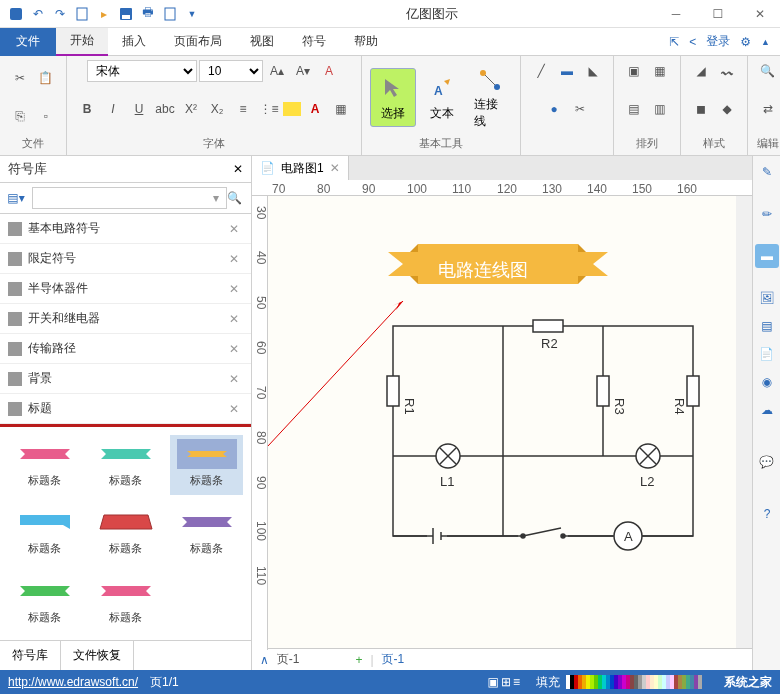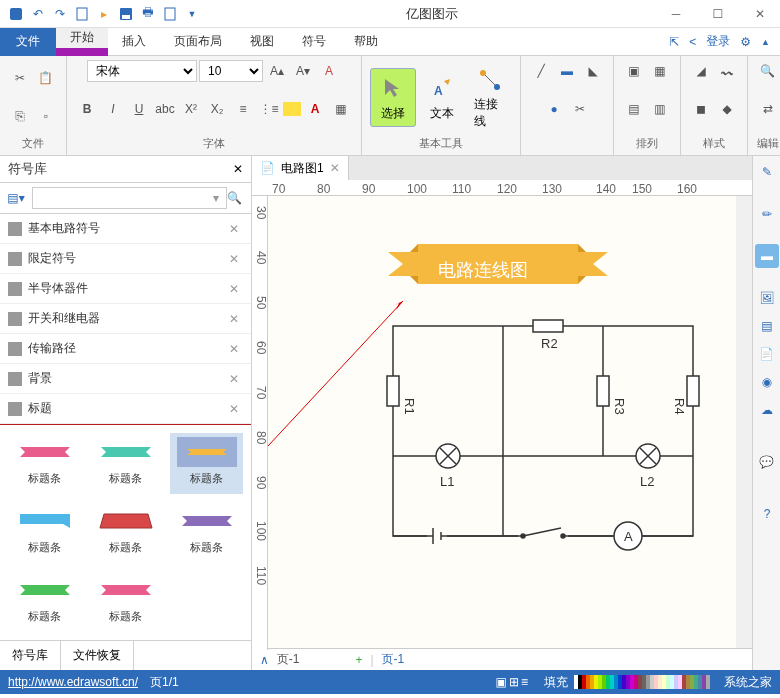--- a/index.html
+++ b/index.html
@@ -6,21 +6,21 @@
 body{width:780px;height:698px;background:#fff;overflow:hidden;position:relative}
 .titlebar{height:28px;background:#fff;display:flex;align-items:center;border-bottom:1px solid #e0e0e0}
 .qat{display:flex;align-items:center;gap:6px;padding:0 8px}
 .qat-icon{width:16px;height:16px;display:flex;align-items:center;justify-content:center;color:#2e6bb8;cursor:pointer}
 .app-title{flex:1;text-align:center;color:#333;font-size:13px}
 .win-controls{display:flex;gap:2px}
 .win-btn{width:40px;height:28px;display:flex;align-items:center;justify-content:center;cursor:pointer;color:#666}
 .menubar{height:28px;background:#fff;display:flex;align-items:center;border-bottom:1px solid #d0d0d0}
 .menu-file{background:#2e6bb8;color:#fff;padding:0 16px;height:28px;display:flex;align-items:center;cursor:pointer}
 .menu-item{padding:0 14px;height:28px;display:flex;align-items:center;cursor:pointer;color:#333}
-.menu-item.active{background:#f0f0f0;border-bottom:8px solid #a21caf}
+.menu-item.active{background:#f0f0f0;border-bottom:2px solid #a21caf}
 .menu-right{margin-left:auto;display:flex;gap:10px;padding-right:10px;align-items:center}
 .menu-right-icon{color:#2e6bb8;cursor:pointer}
 .ribbon{height:100px;background:#f5f5f5;display:flex;border-bottom:1px solid #d0d0d0}
 .ribbon-group{border-right:1px solid #d0d0d0;display:flex;flex-direction:column;padding:4px 8px}
 .ribbon-group-content{flex:1;display:flex;align-items:center;gap:4px}
 .ribbon-group-label{text-align:center;color:#666;font-size:11px;padding-top:2px}
 .ribbon-btn{display:flex;flex-direction:column;align-items:center;padding:4px 6px;cursor:pointer;border-radius:3px}
 .ribbon-btn.selected{background:#bef264;border:1px solid #9ac}
 .ribbon-icon{width:20px;height:20px;display:flex;align-items:center;justify-content:center}
 .ribbon-icon.lg{width:32px;height:32px}
@@ -28,21 +28,21 @@
 .font-btn{width:24px;height:22px;display:flex;align-items:center;justify-content:center;cursor:pointer;color:#555}
 .font-row{display:flex;align-items:center;gap:2px}
 .font-col{display:flex;flex-direction:column;gap:16px}
 .main{display:flex;height:514px}
 .sidebar{width:252px;border-right:1px solid #d0d0d0;display:flex;flex-direction:column;background:#fff}
 .sidebar-header{display:flex;align-items:center;padding:4px 8px;border-bottom:1px solid #d0d0d0}
 .sidebar-title{flex:1;font-size:13px;color:#333}
 .sidebar-search{display:flex;padding:4px;border-bottom:1px solid #d0d0d0;gap:4px}
 .sidebar-search input{flex:1;height:22px;border:1px solid #ccc;padding:0 4px}
 .search-btn{width:24px;height:22px;display:flex;align-items:center;justify-content:center;color:#2e6bb8;cursor:pointer}
-.lib-list{border-bottom:1px solid #b91c1c}
+.lib-list{border-bottom:3px solid #b91c1c}
 .lib-item{display:flex;align-items:center;padding:6px 8px;border-bottom:1px solid #eee;cursor:pointer}
 .lib-icon{width:14px;height:14px;margin-right:6px;background:#999}
 .lib-name{flex:1;color:#333}
 .lib-close{color:#999;cursor:pointer;padding:0 4px}
 .shapes-grid{flex:1;overflow-y:auto;padding:8px;display:grid;grid-template-columns:repeat(3,1fr);gap:8px}
 .shape-item{display:flex;flex-direction:column;align-items:center;cursor:pointer;padding:4px}
 .shape-item.selected{background:#d0e0f0}
 .shape-preview{width:60px;height:30px;margin-bottom:4px}
 .shape-label{font-size:11px;color:#333}
 .sidebar-tabs{display:flex;border-top:1px solid #d0d0d0}
@@ -381,21 +381,21 @@
       </div>
     </div>
     <div class="ruler-h">
       <span style="left:20px">70</span>
         <span style="left:65px">80</span>
         <span style="left:110px">90</span>
         <span style="left:155px">100</span>
         <span style="left:200px">110</span>
         <span style="left:245px">120</span>
         <span style="left:290px">130</span>
-        <span style="left:344px">140</span>
+        <span style="left:335px">140</span>
         <span style="left:380px">150</span>
         <span style="left:425px">160</span>
     </div>
     <div class="ruler-v">
       <span style="top:10px">30</span>
         <span style="top:55px">40</span>
         <span style="top:100px">50</span>
         <span style="top:145px">60</span>
         <span style="top:190px">70</span>
         <span style="top:235px">80</span>
@@ -534,15 +534,15 @@
         <div class="color-swatch" style="background:#ccf"></div>
         <div class="color-swatch" style="background:#fcf"></div>
         <div class="color-swatch" style="background:#a44"></div>
         <div class="color-swatch" style="background:#a84"></div>
         <div class="color-swatch" style="background:#8a4"></div>
         <div class="color-swatch" style="background:#4a8"></div>
         <div class="color-swatch" style="background:#48a"></div>
         <div class="color-swatch" style="background:#84a"></div>
         <div class="color-swatch" style="background:#aaa"></div>
     </div>
-    <span style="margin-left:12px;font-weight:normal">系统之家</span>
+    <span style="margin-left:20px;font-weight:bold">系统之家</span>
   </div>
 </div>
 
 </body></html>

